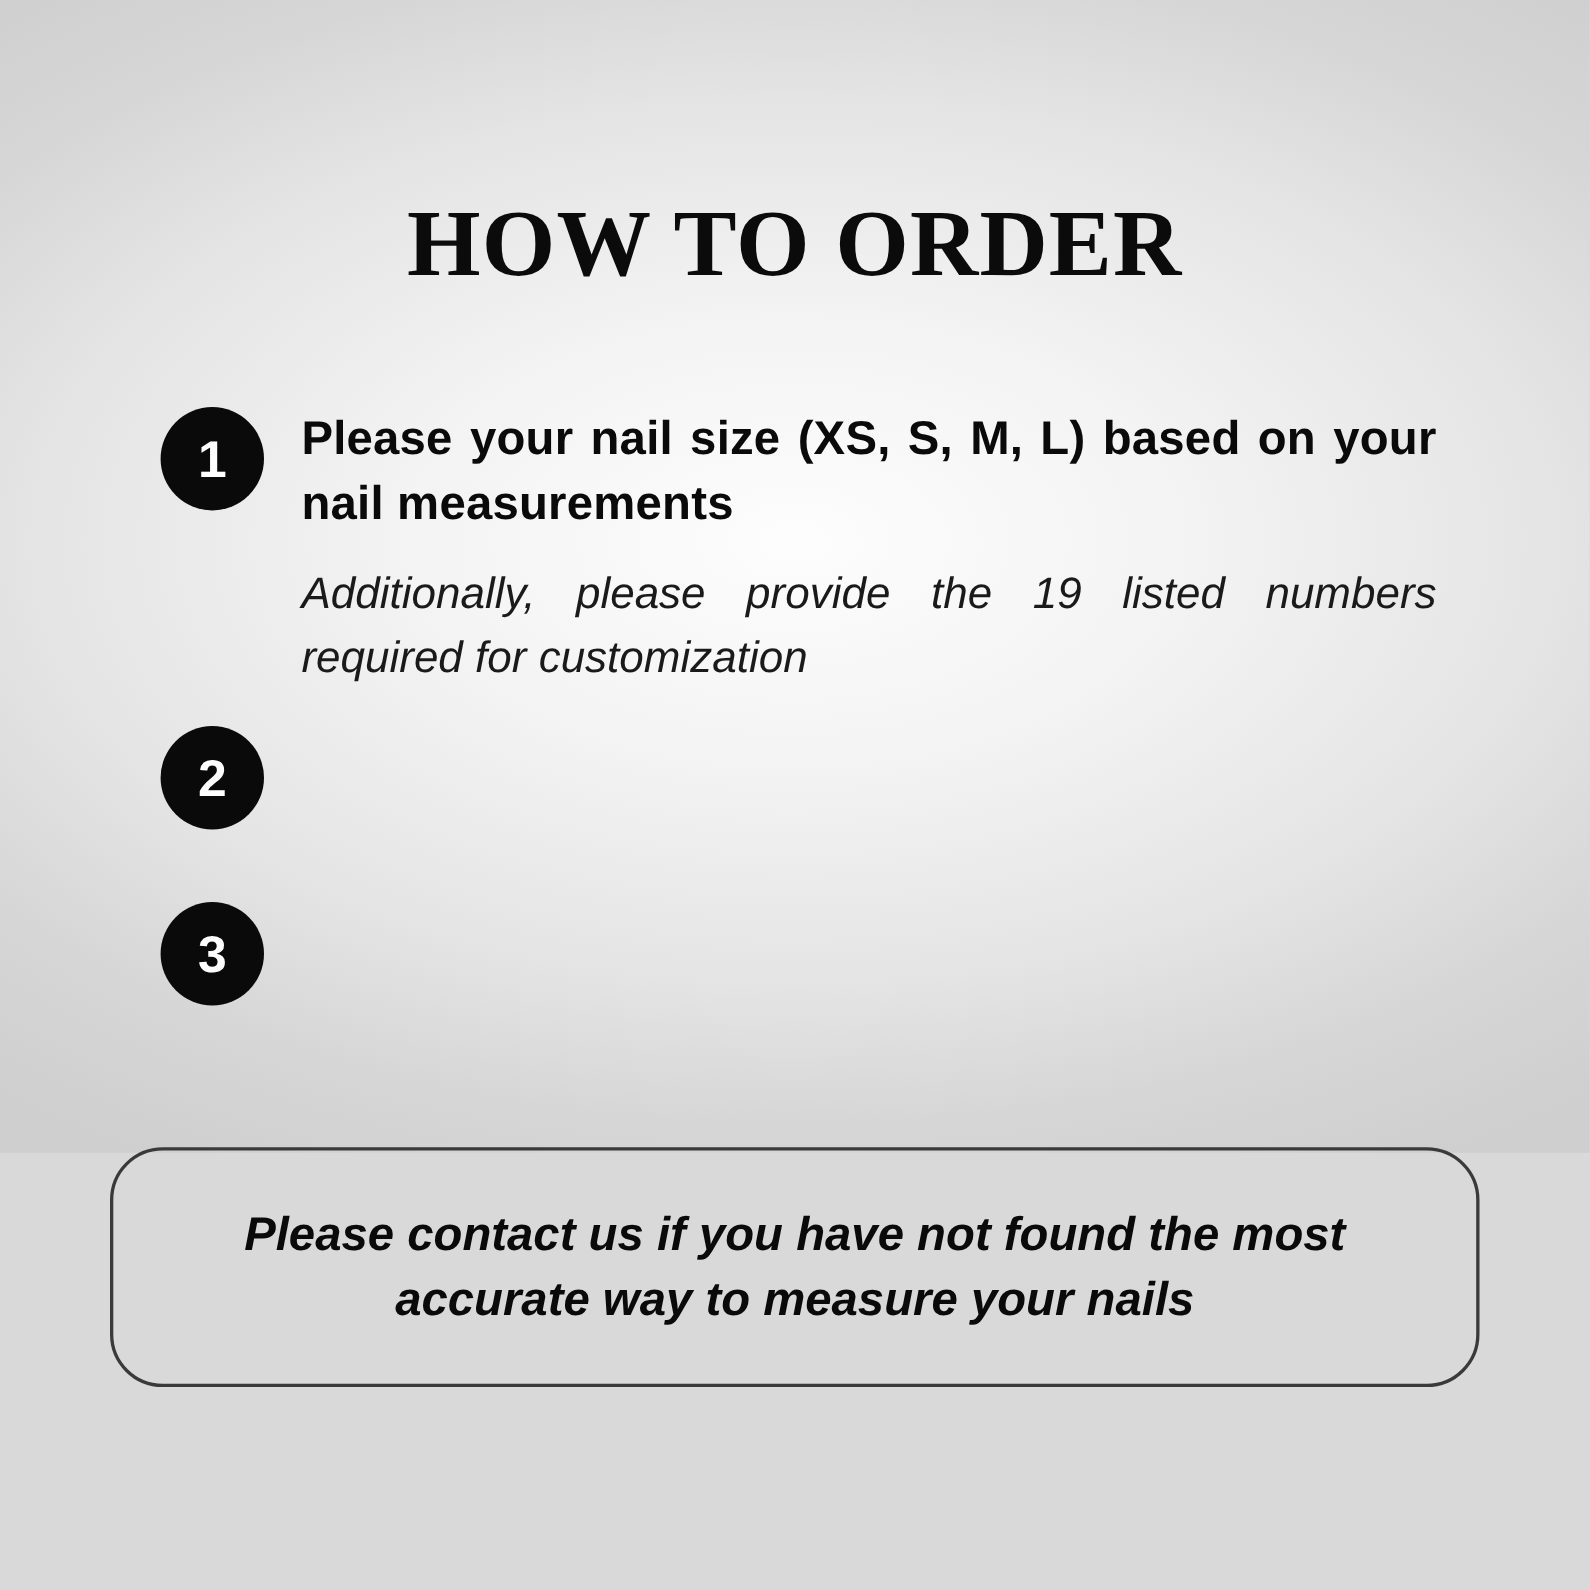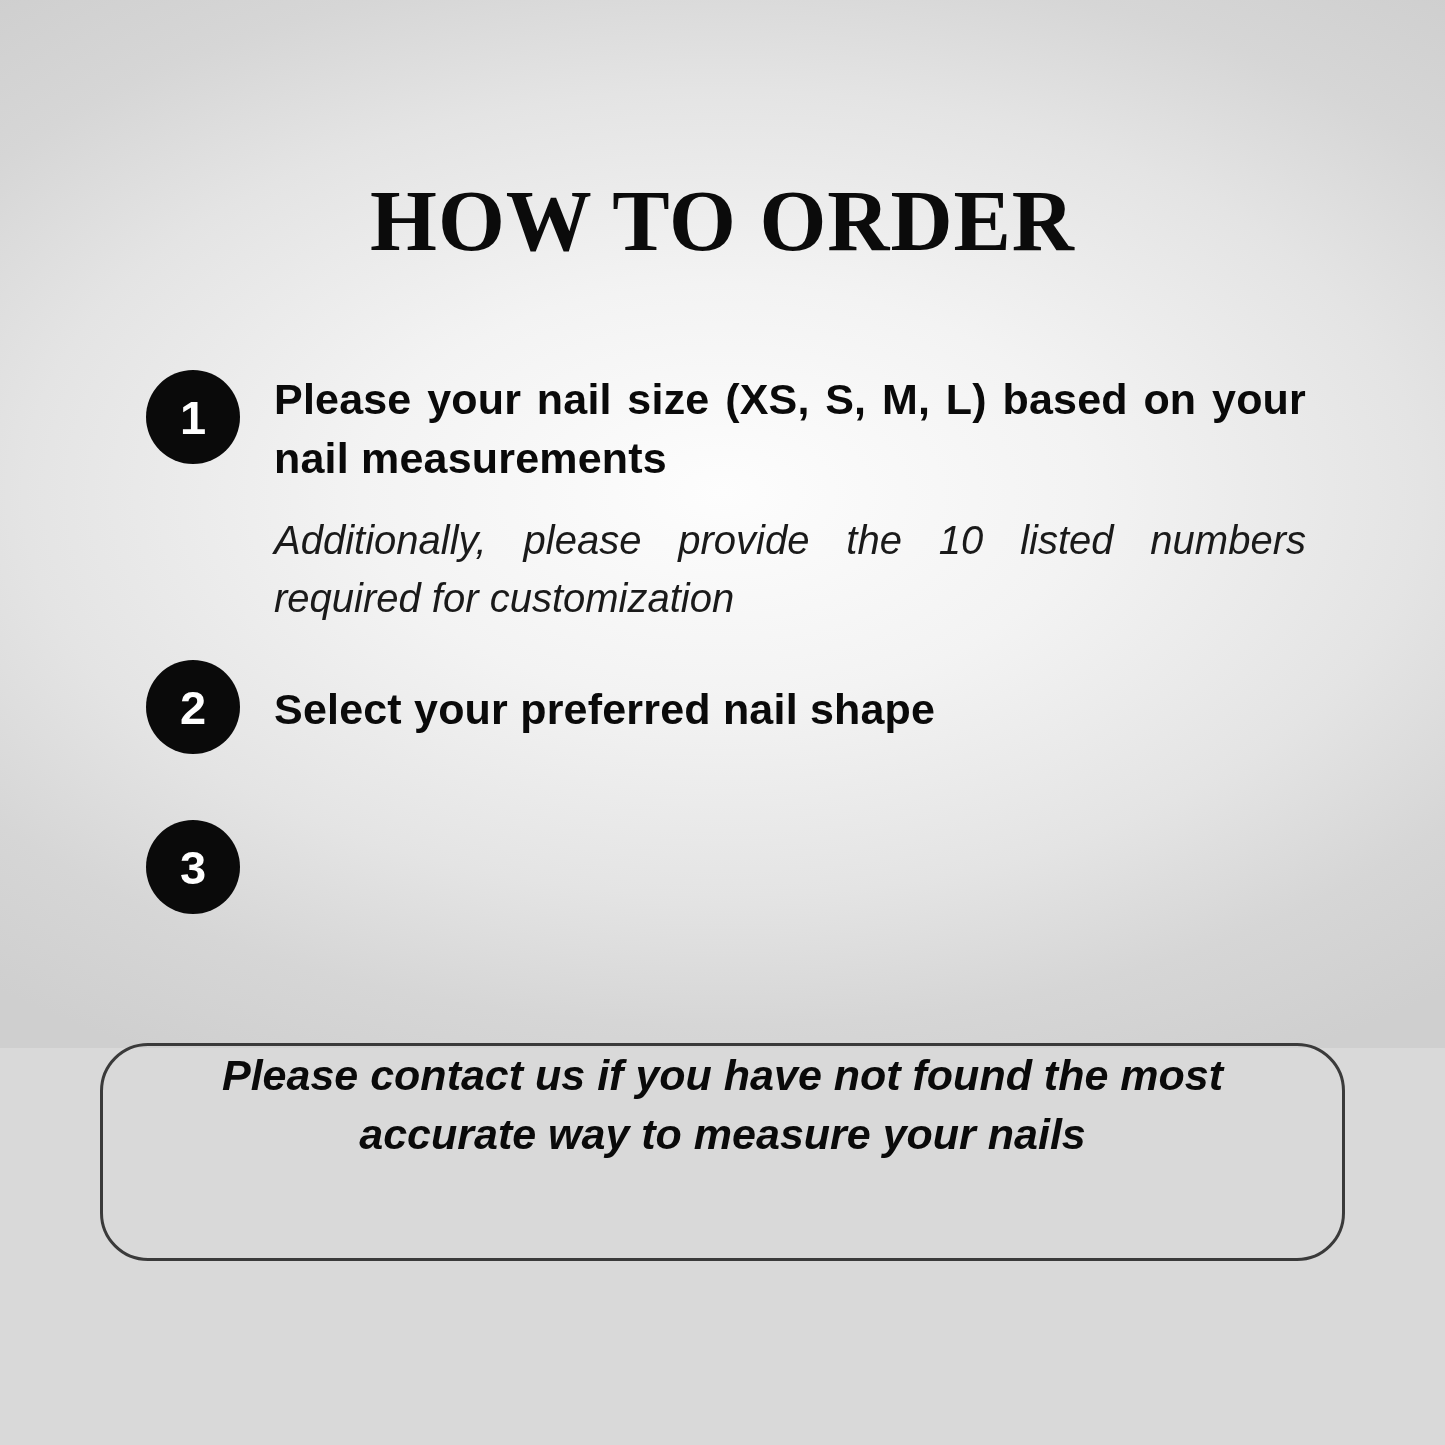--- a/index.html
+++ b/index.html
@@ -107,21 +107,21 @@
   .callout {
     position: absolute;
     left: 100px;
     top: 1043px;
     width: 1245px;
     height: 218px;
     border: 3px solid #3a3a3a;
     border-radius: 48px;
     box-sizing: border-box;
     display: flex;
-    align-items: flex-start;
+    align-items: center;
     justify-content: center;
   }
 
   .callout-text {
     font-size: 43px;
     font-weight: bold;
     font-style: italic;
     color: #0a0a0a;
     text-align: center;
     line-height: 1.38;
@@ -134,29 +134,26 @@
 <div class="page">
 
   <div class="title">HOW TO ORDER</div>
 
   <div class="steps">
 
     <div class="step step-1">
       <div class="bullet">1</div>
       <div class="step-body">
         <div class="step-title">Please your nail size (XS, S, M, L) based on your nail measurements</div>
-        <div class="step-note">Additionally, please provide  the 10 listed numbers required for customization</div>
+        <div class="step-note">Additionally, please provide  the 19 listed numbers required for customization</div>
       </div>
     </div>
 
     <div class="step step-2">
       <div class="bullet">2</div>
-      <div class="step-body">
-        <div class="step-title nojustify">Select your preferred nail shape</div>
-      </div>
     </div>
 
     <div class="step step-3">
       <div class="bullet">3</div>
     </div>
 
   </div>
 
   <div class="callout">
     <div class="callout-text">Please contact us if you have not found the most accurate way to measure your nails</div>

